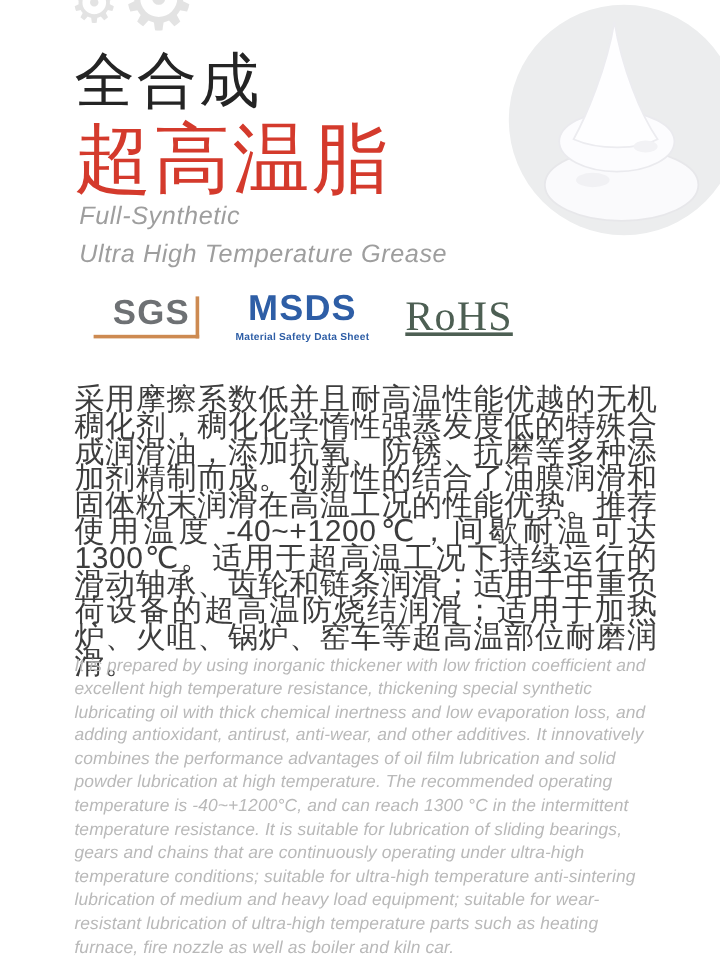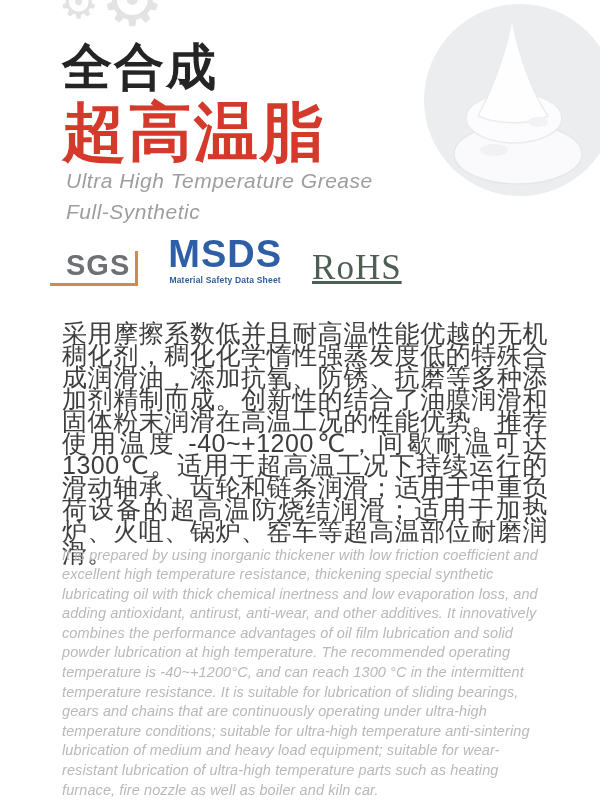--- a/index.html
+++ b/index.html
@@ -13,33 +13,33 @@
   .gear-large{ left:100px; top:-36px; font-size:72px; }
 
   
   .product-circle{
     position:absolute; left:424px; top:4px; width:192px; height:192px;
     border-radius:50%; background:#ecedee;
   }
   .product-circle svg{ position:absolute; left:14px; top:6px; }
 
   
-  .title-cn{ position:absolute; left:62px; font-weight:bold; letter-spacing:2px; line-height:1; }
+  .title-cn{ position:absolute; left:62px; font-weight:normal; letter-spacing:2px; line-height:1; }
   .title-line1{ top:42px; font-size:50px; color:#242424; }
   .title-line2{ top:100px; font-size:64px; color:#d43a2c; }
 
   .subtitle{ position:absolute; left:66px; top:165px; font-size:21px; font-style:italic;
     color:#9e9e9e; line-height:31px; letter-spacing:0.5px; }
 
   
-  .certs{ position:absolute; left:50px; top:242px; display:flex; align-items:flex-end; gap:30px; height:44px; }
+  .certs{ position:absolute; left:78px; top:242px; display:flex; align-items:center; gap:30px; height:44px; }
   .sgs{ font-size:29px; font-weight:bold; color:#6e7174; letter-spacing:1px;
     padding:0 5px 3px 16px; border-bottom:3px solid #cd8a51; border-right:3px solid #cd8a51; line-height:1; }
   .msds{ display:flex; flex-direction:column; align-items:center; padding-bottom:1px; }
-  .msds-big{ font-size:38px; font-weight:bold; color:#2e5ea6; letter-spacing:1px; line-height:1; }
+  .msds-big{ font-size:30px; font-weight:bold; color:#2e5ea6; letter-spacing:1px; line-height:1; }
   .msds-caption{ font-size:8.5px; color:#2e5ea6; font-weight:bold; letter-spacing:0.2px; margin-top:2px; white-space:nowrap; }
   .rohs{ font-family:"Liberation Serif","DejaVu Serif",serif; font-size:35px; color:#4d5f53;
     line-height:1; padding-bottom:1px; letter-spacing:1px;text-decoration:underline; }
 
   
   .desc-cn{ position:absolute; left:62px; top:297px; width:486px; font-size:25px;
     line-height:22px; color:#3d3d3d; text-align:justify; letter-spacing:0.5px; }
   .desc-en{ position:absolute; left:62px; top:531px; width:492px; font-size:14.5px;
     line-height:19.6px; color:#b9b9b9; letter-spacing:0.1px;font-style:italic; }
 </style>
@@ -58,22 +58,22 @@
       <path d="M74,8 C68,46 50,88 40,106 C60,115 94,115 110,106 C96,86 80,46 74,8 Z" fill="#fefeff" stroke="#ececf0" stroke-width="1.5"></path>
       <ellipse cx="56" cy="140" rx="14" ry="6" fill="#f1f1f4"></ellipse>
       <ellipse cx="100" cy="112" rx="10" ry="5" fill="#f2f2f5"></ellipse>
     </svg>
   </div>
 
   <div class="title-cn title-line1">全合成</div>
   <div class="title-cn title-line2">超高温脂</div>
 
   <div class="subtitle">
+    <div>Full-Synthetic</div>
     <div>Ultra High Temperature Grease</div>
-    <div>Full-Synthetic</div>
   </div>
 
   <div class="certs">
     <div class="sgs">SGS</div>
     <div class="msds">
       <span class="msds-big">MSDS</span>
       <span class="msds-caption">Material Safety Data Sheet</span>
     </div>
     <div class="rohs">RoHS</div>
   </div>

